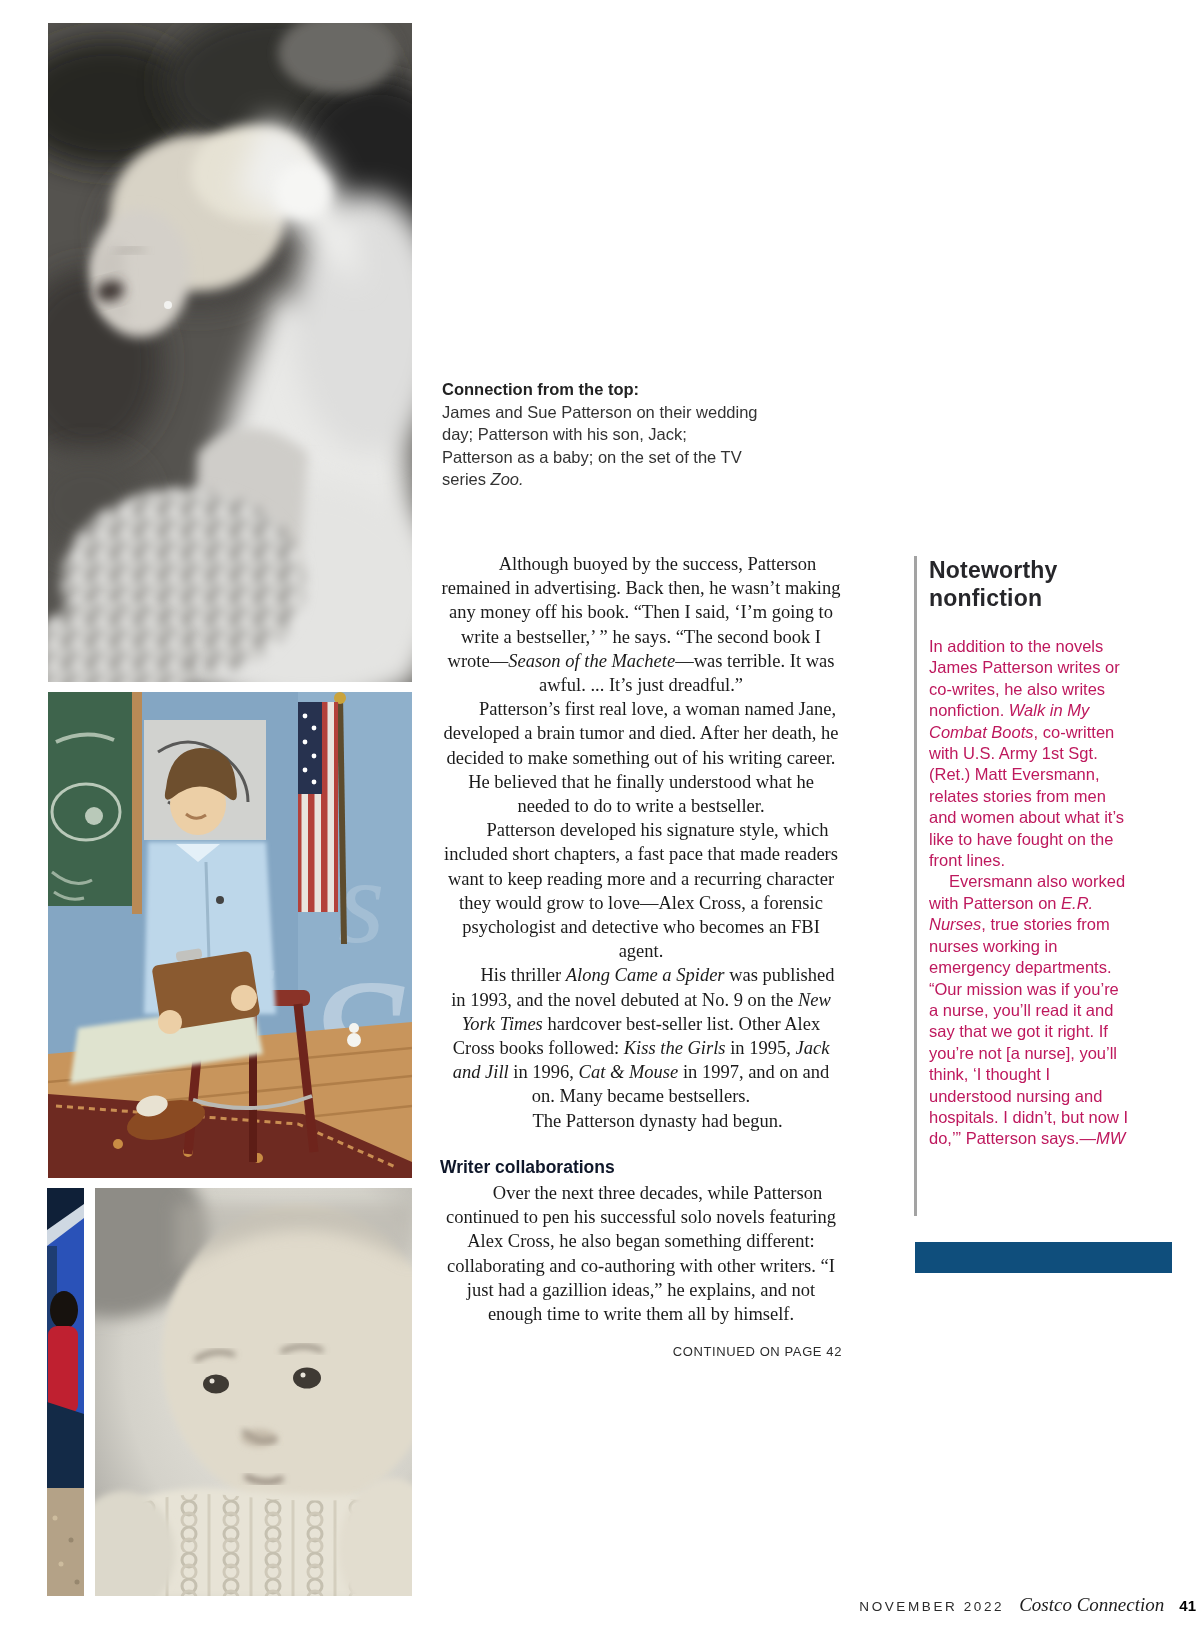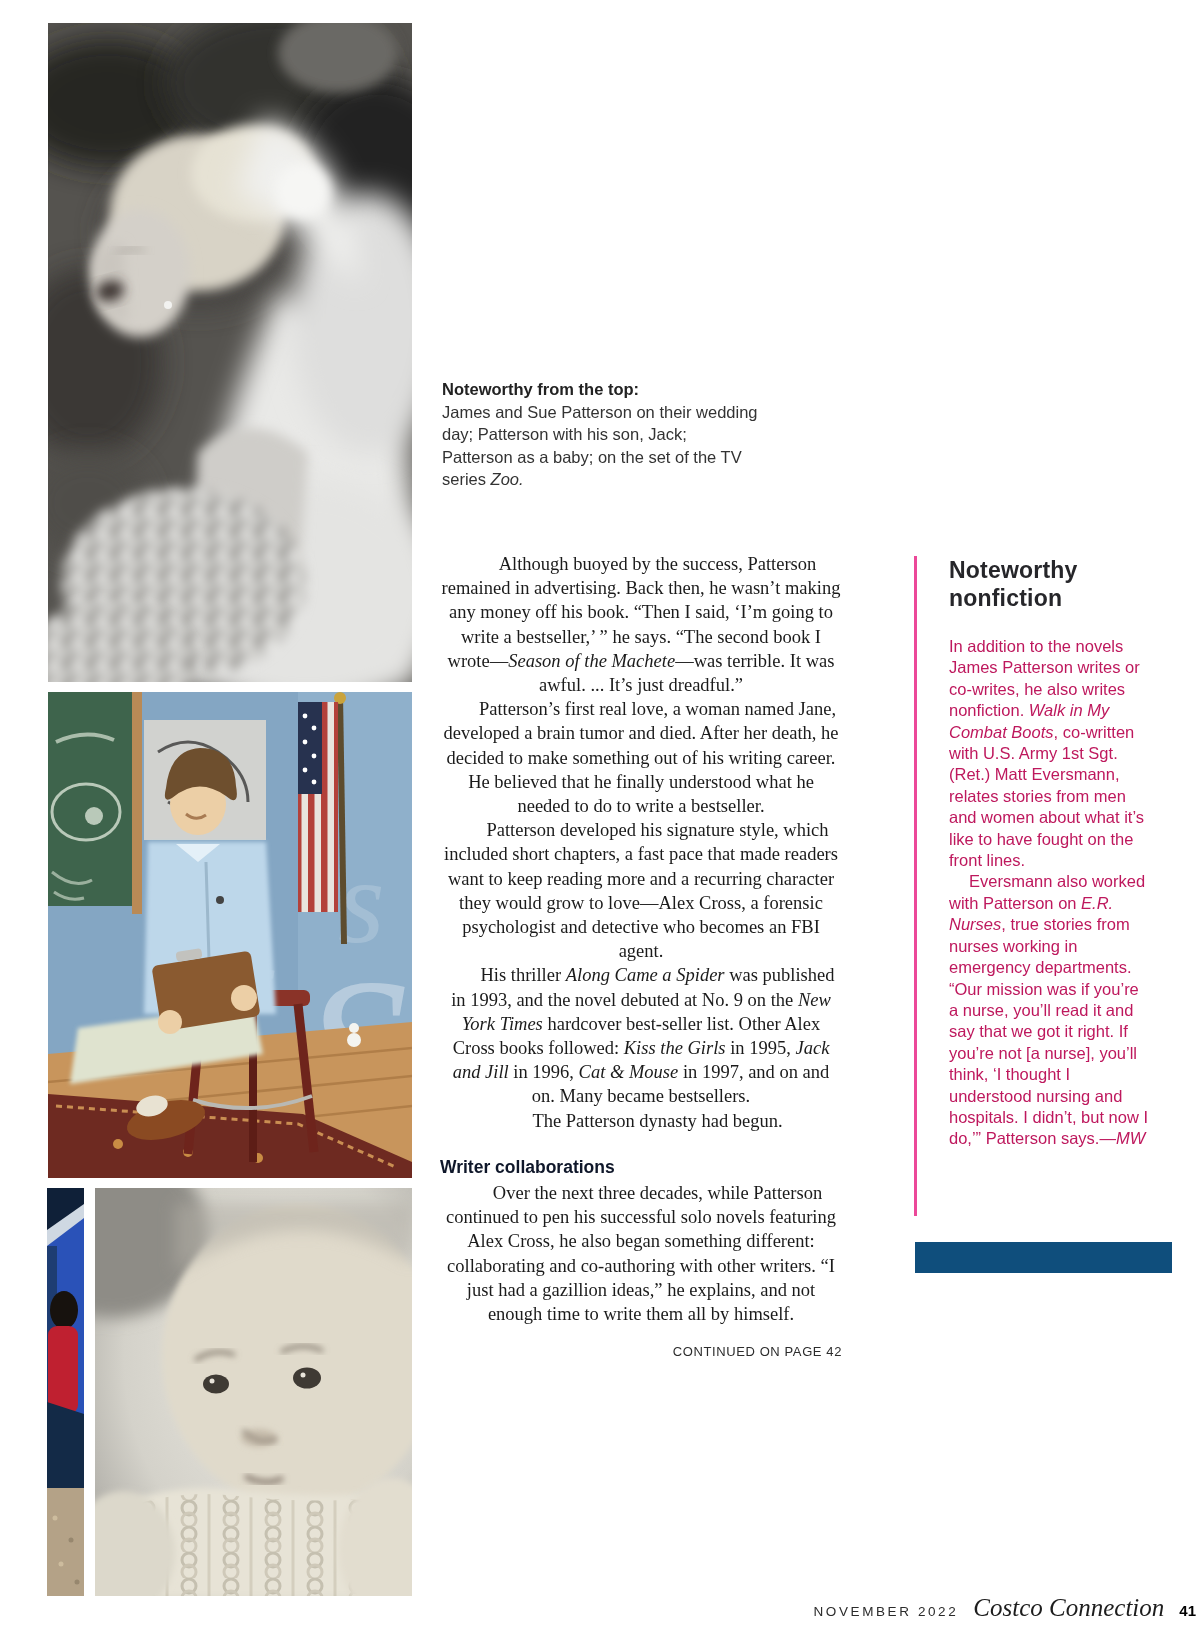--- a/index.html
+++ b/index.html
@@ -18,30 +18,30 @@
 
   .article{position:absolute;left:440px;top:552px;width:402px;
            font-family:"Liberation Serif",serif;font-size:18.5px;line-height:24.2px;color:#1b1b1b;}
   .article p{margin:0;text-indent:33px;text-align:center;}
   .article h3{margin:22px 0 2px 0;font-family:"Liberation Sans",sans-serif;
               font-size:17.5px;font-weight:bold;color:#0f172a;}
   .continued{margin-top:14px;text-align:right;font-family:"Liberation Sans",sans-serif;
              font-size:13px;letter-spacing:.6px;color:#2c2c2c;}
 
   .sidebar{position:absolute;left:914px;top:556px;width:228px;height:660px;
-           border-left:3px solid #ec4899;padding-left:32px;box-sizing:border-box;}
+           border-left:3px solid #a3a3a3;padding-left:12px;box-sizing:border-box;}
   .sidebar h2{margin:0 0 24px 0;font-size:23px;line-height:28px;color:#26262a;letter-spacing:.2px;}
   .sidebar p{margin:0;font-size:16.5px;line-height:21.4px;color:#be185d;width:202px;}
   .sidebar p.indent{text-indent:20px;}
 
   .blue-bar{position:absolute;left:915px;top:1242px;width:257px;height:31px;}
 
   .footer{position:absolute;right:4px;top:1594px;display:flex;align-items:baseline;gap:15px;}
   .footer .issue{font-size:13.5px;letter-spacing:2.6px;color:#2b2b2b;}
-  .footer .mag{font-family:"Liberation Serif",serif;font-style:italic;font-size:25px;color:#1d1d1d;}
+  .footer .mag{font-family:"Liberation Serif",serif;font-style:italic;font-size:19px;color:#1d1d1d;}
   .footer .pnum{font-weight:bold;font-size:15px;color:#000000;}
 </style>
 </head>
 <body>
 
 <main class="page">
 
   <figure class="photo" id="photo-wedding" aria-label="Black-and-white photo: laughing bride in veil with baby's-breath flowers">
     <svg viewBox="0 0 364 659" preserveAspectRatio="none">
       <defs>
@@ -208,21 +208,21 @@
       <path d="M148 242 q14 16 34 9" stroke="#9a9083" stroke-width="4" fill="none" filter="url(#bb2)"></path>
       <path d="M150 288 q20 11 38 2" stroke="#8a7e72" stroke-width="5" fill="none" filter="url(#bb2)"></path>
       <path d="M0 332 Q60 292 142 302 Q232 312 317 302 L317 408 L0 408 Z" fill="#e7e3d6" filter="url(#bb2)"></path>
       <path d="M0 336 Q60 298 142 308 Q232 318 317 306 L317 408 L0 408 Z" fill="url(#knit)" opacity="0.8"></path>
       <ellipse cx="28" cy="365" rx="52" ry="62" fill="#dcd8cb" filter="url(#bb2)"></ellipse>
       <ellipse cx="296" cy="362" rx="52" ry="72" fill="#e2ddcf" filter="url(#bb2)"></ellipse>
     </svg>
   </figure>
 
   <div class="caption">
-    <span class="lead">Noteworthy from the top:</span>
+    <span class="lead">Connection from the top:</span>
     <span class="body"><span>James and Sue Patterson on their wedding day; Patterson with his son, Jack; Patterson as a baby; on the set of the TV series </span><span style="font-style: italic;">Zoo.</span></span>
   </div>
 
   <section class="article">
     <p><span>Although buoyed by the success, Patterson remained in advertising. Back then, he wasn’t making any money off his book. “Then I said, ‘I’m going to write a bestseller,’ ” he says. “The second book I wrote—</span><span style="font-style: italic;">Season of the Machete</span><span>—was terrible. It was awful. ... It’s just dreadful.”</span></p>
     <p><span>Patterson’s first real love, a woman named Jane, developed a brain tumor and died. After her death, he decided to make something out of his writing career. He believed that he finally understood what he needed to do to write a bestseller.</span></p>
     <p><span>Patterson developed his signature style, which included short chapters, a fast pace that made readers want to keep reading more and a recurring character they would grow to love—Alex Cross, a forensic psychologist and detective who becomes an FBI agent.</span></p>
     <p><span>His thriller </span><span style="font-style: italic;">Along Came a Spider</span><span> was published in 1993, and the novel debuted at No. 9 on the </span><span style="font-style: italic;">New York Times</span><span> hardcover best-seller list. Other Alex Cross books followed: </span><span style="font-style: italic;">Kiss the Girls</span><span> in 1995, </span><span style="font-style: italic;">Jack and Jill</span><span> in 1996, </span><span style="font-style: italic;">Cat &amp; Mouse</span><span> in 1997, and on and on. Many became bestsellers.</span></p>
     <p><span>The Patterson dynasty had begun.</span></p>
     <h3>Writer collaborations</h3>

